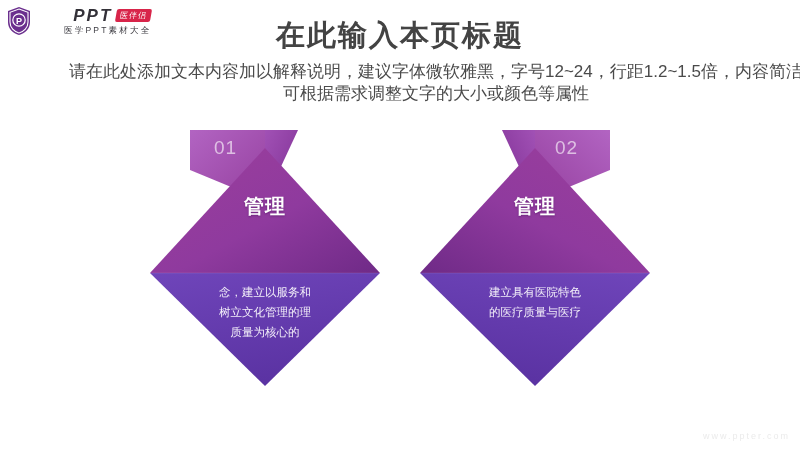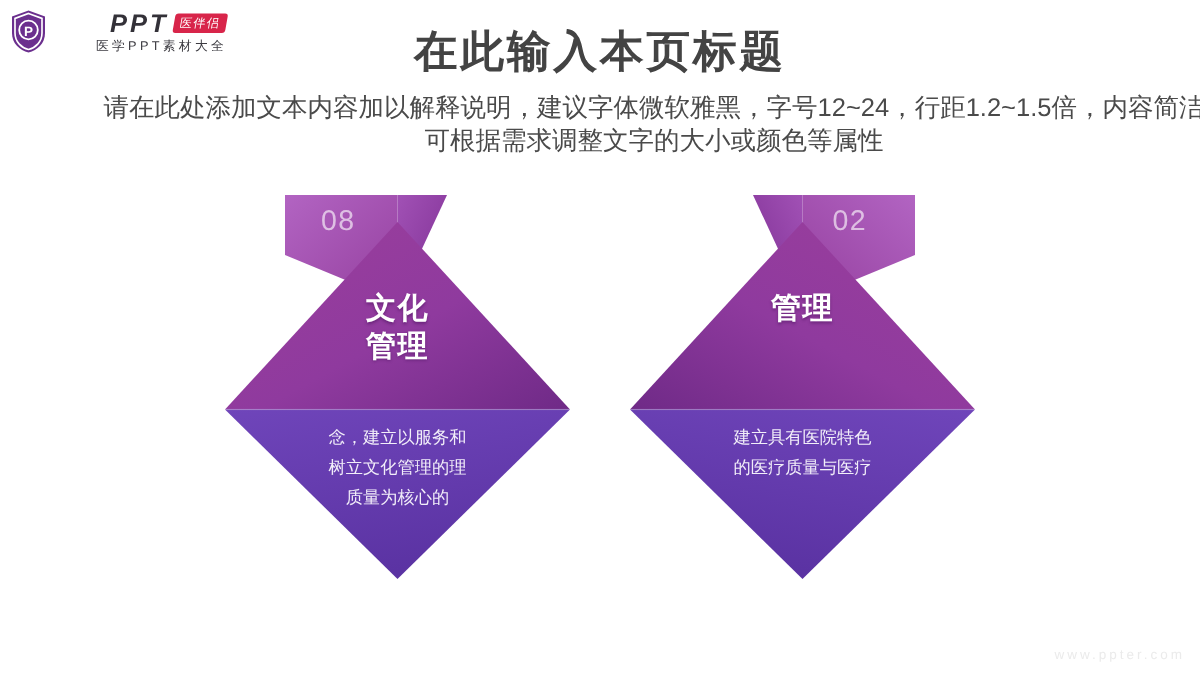--- a/index.html
+++ b/index.html
@@ -225,23 +225,22 @@
       <polygon points="40,4 115,4 115,75 40,44" fill="url(#g1-fold)"></polygon>
 
       <polygon points="115,4 148,4 115,75" fill="url(#g1-top)"></polygon>
 
       <polygon points="115,22 230,147 0,147" fill="url(#g1-mid)"></polygon>
 
       <polygon points="0,147 230,147 115,260" fill="url(#g1-bot)"></polygon>
 
       <line x1="0" y1="147" x2="230" y2="147" stroke="rgba(255,255,255,0.10)" stroke-width="1"></line>
     </svg>
-    <span class="num-label">08</span>
+    <span class="num-label">01</span>
     <div class="diamond-heading">
-      <span class="heading-line">文化</span>
       <span class="heading-line">管理</span>
     </div>
     <div class="diamond-desc">
       <span class="desc-line">念，建立以服务和</span>
       <span class="desc-line">树立文化管理的理</span>
       <span class="desc-line">质量为核心的</span>
     </div>
   </div>
 
   <div class="diamond-unit" id="diamond-unit-2">

